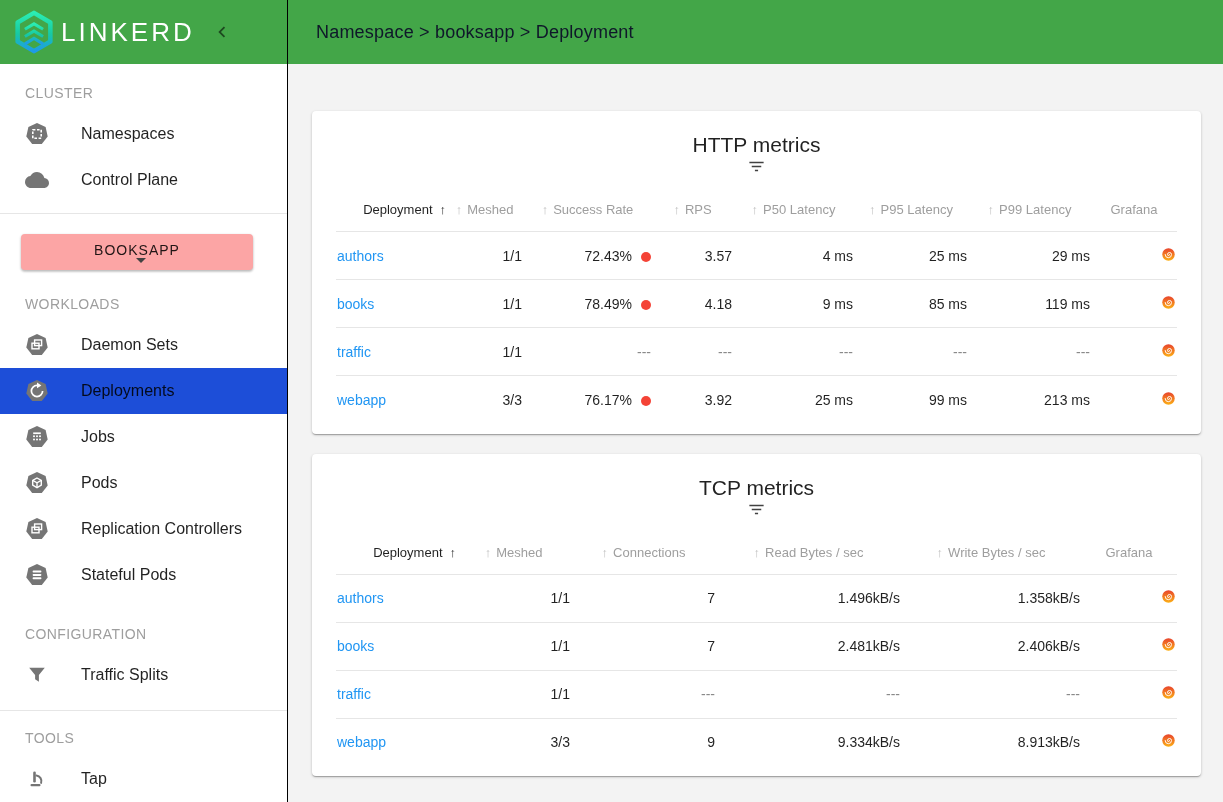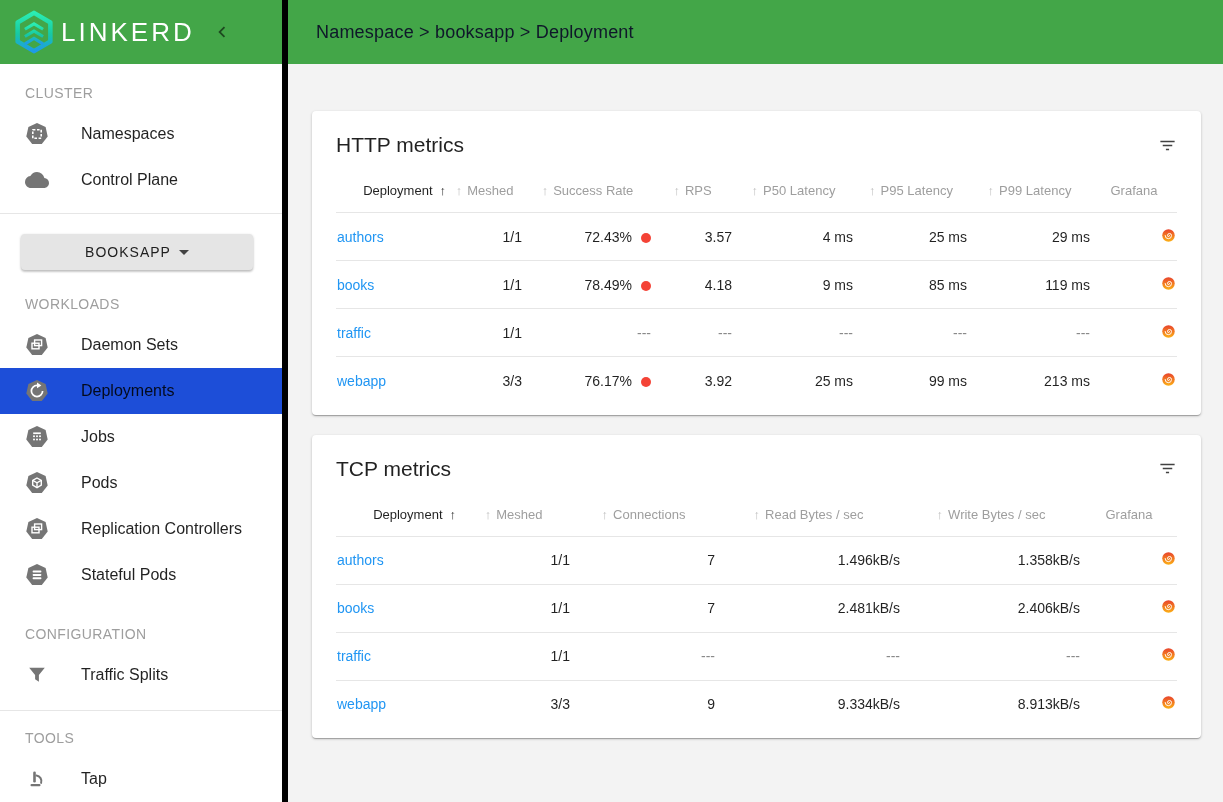--- a/index.html
+++ b/index.html
@@ -6,21 +6,21 @@
   html,body { margin:0; padding:0; }
   body {
     width:1223px; height:802px; overflow:hidden;
     font-family:"Liberation Sans", sans-serif;
     background:#f3f3f3; color:rgba(0,0,0,.87);
   }
   .layout { display:flex; width:100%; height:100%; }
 
   
   .sidebar {
-    width:288px; background:#fff; border-right:6px solid #000000;
+    width:288px; background:#fff; border-right:1px solid #000000;
     display:flex; flex-direction:column; flex-shrink:0;
   }
   .sidebar-header {
     height:64px; background:#43A648; display:flex; align-items:center;
     padding-left:14px; flex-shrink:0;
   }
   .logo { display:flex; align-items:center; cursor:pointer; text-decoration:none; }
   .logo-text { color:#fff; font-size:26px; font-weight:500; letter-spacing:3px; margin-left:7px; }
   .collapse-btn { margin-left:16px; display:inline-flex; cursor:pointer; opacity:.75; }
   .sidebar-nav { flex:1; overflow:hidden; }
@@ -33,24 +33,24 @@
   .nav-item {
     height:46px; display:flex; align-items:center; padding-left:25px; cursor:pointer;
   }
   .nav-item.selected { background:#1d4ed8; }
   .nav-item .icon { width:24px; height:24px; display:inline-flex; flex-shrink:0; }
   .nav-item .label { margin-left:32px; font-size:16px; color:rgba(0,0,0,.87); }
   .divider { border:none; border-top:1px solid #e6e6e6; margin:10px 0 0; }
   .divider.tools-div { margin-top:12px; }
   .ns-button {
     margin:20px 0 0 21px; width:232px; height:36px; border:none; border-radius:4px;
-    background:#e5e5e5; box-shadow:0 1px 3px rgba(0,0,0,.2), 0 2px 2px rgba(0,0,0,.12);
+    background:#fca5a5; box-shadow:0 1px 3px rgba(0,0,0,.2), 0 2px 2px rgba(0,0,0,.12);
     font-family:"Liberation Sans", sans-serif; font-size:14px; font-weight:500;
     letter-spacing:1px; color:rgba(0,0,0,.87); cursor:pointer;
-    display:flex; align-items:center; justify-content:center;
+    display:flex; align-items:center; justify-content:center;flex-direction:column;
   }
   .caret-down {
     width:0; height:0; margin-left:8px;
     border-left:5px solid transparent; border-right:5px solid transparent;
     border-top:5px solid #424242;
   }
 
   
   .main { flex:1; display:flex; flex-direction:column; min-width:0; }
   .appbar {
@@ -60,20 +60,21 @@
   .breadcrumb { color:#0f172a; font-size:18px; letter-spacing:.2px; cursor:pointer; }
   .content { flex:1; padding-top:47px; overflow:hidden; }
 
   .card {
     background:#fff; border-radius:4px; margin:0 22px 20px 24px;
     box-shadow:0 1px 3px rgba(0,0,0,.2), 0 1px 1px rgba(0,0,0,.14), 0 2px 1px -1px rgba(0,0,0,.12);
   }
   .card-header {
     display:flex; justify-content:space-between; align-items:center;
     padding:22px 24px 2px 24px;
+    flex-direction:column;
   }
   .card-title { margin:0; font-size:21px; font-weight:400; color:rgba(0,0,0,.87); }
   .filter-icon { display:inline-flex; cursor:pointer; }
 
   .table-wrap { padding:0 24px 10px 24px; }
   table.metrics-table { width:100%; border-collapse:collapse; table-layout:fixed; }
   .metrics-table th {
     font-size:13px; font-weight:400; color:#9e9e9e; text-align:center;
     padding:24px 0 14px; border-bottom:1px solid #e6e6e6; white-space:nowrap;
   }

